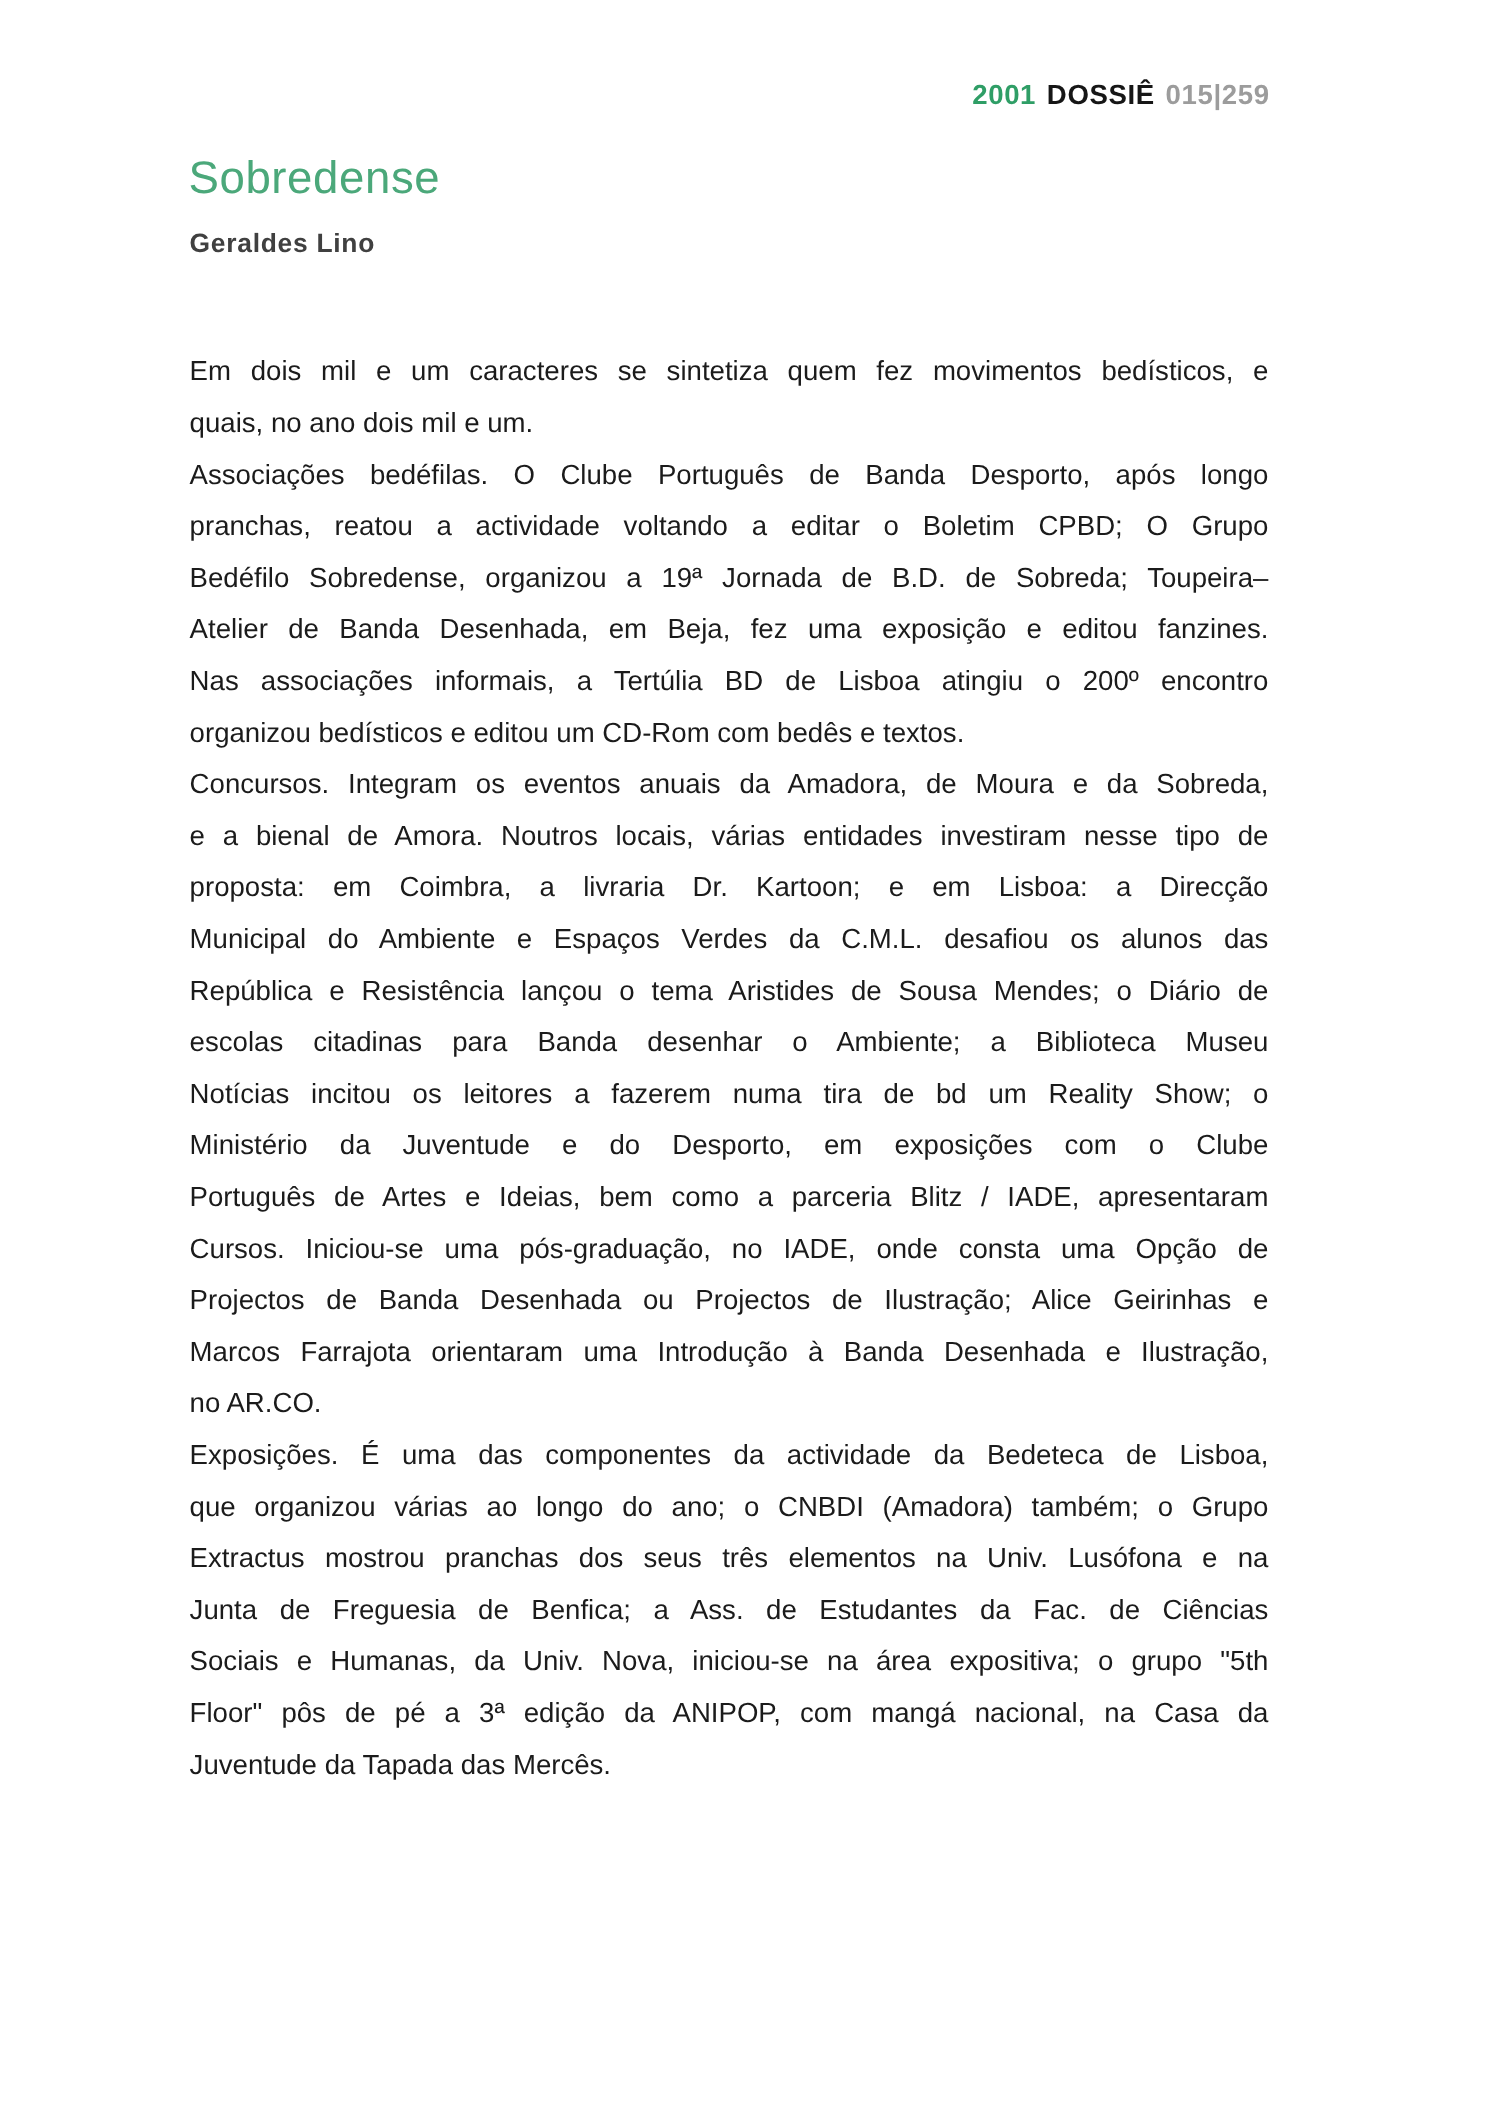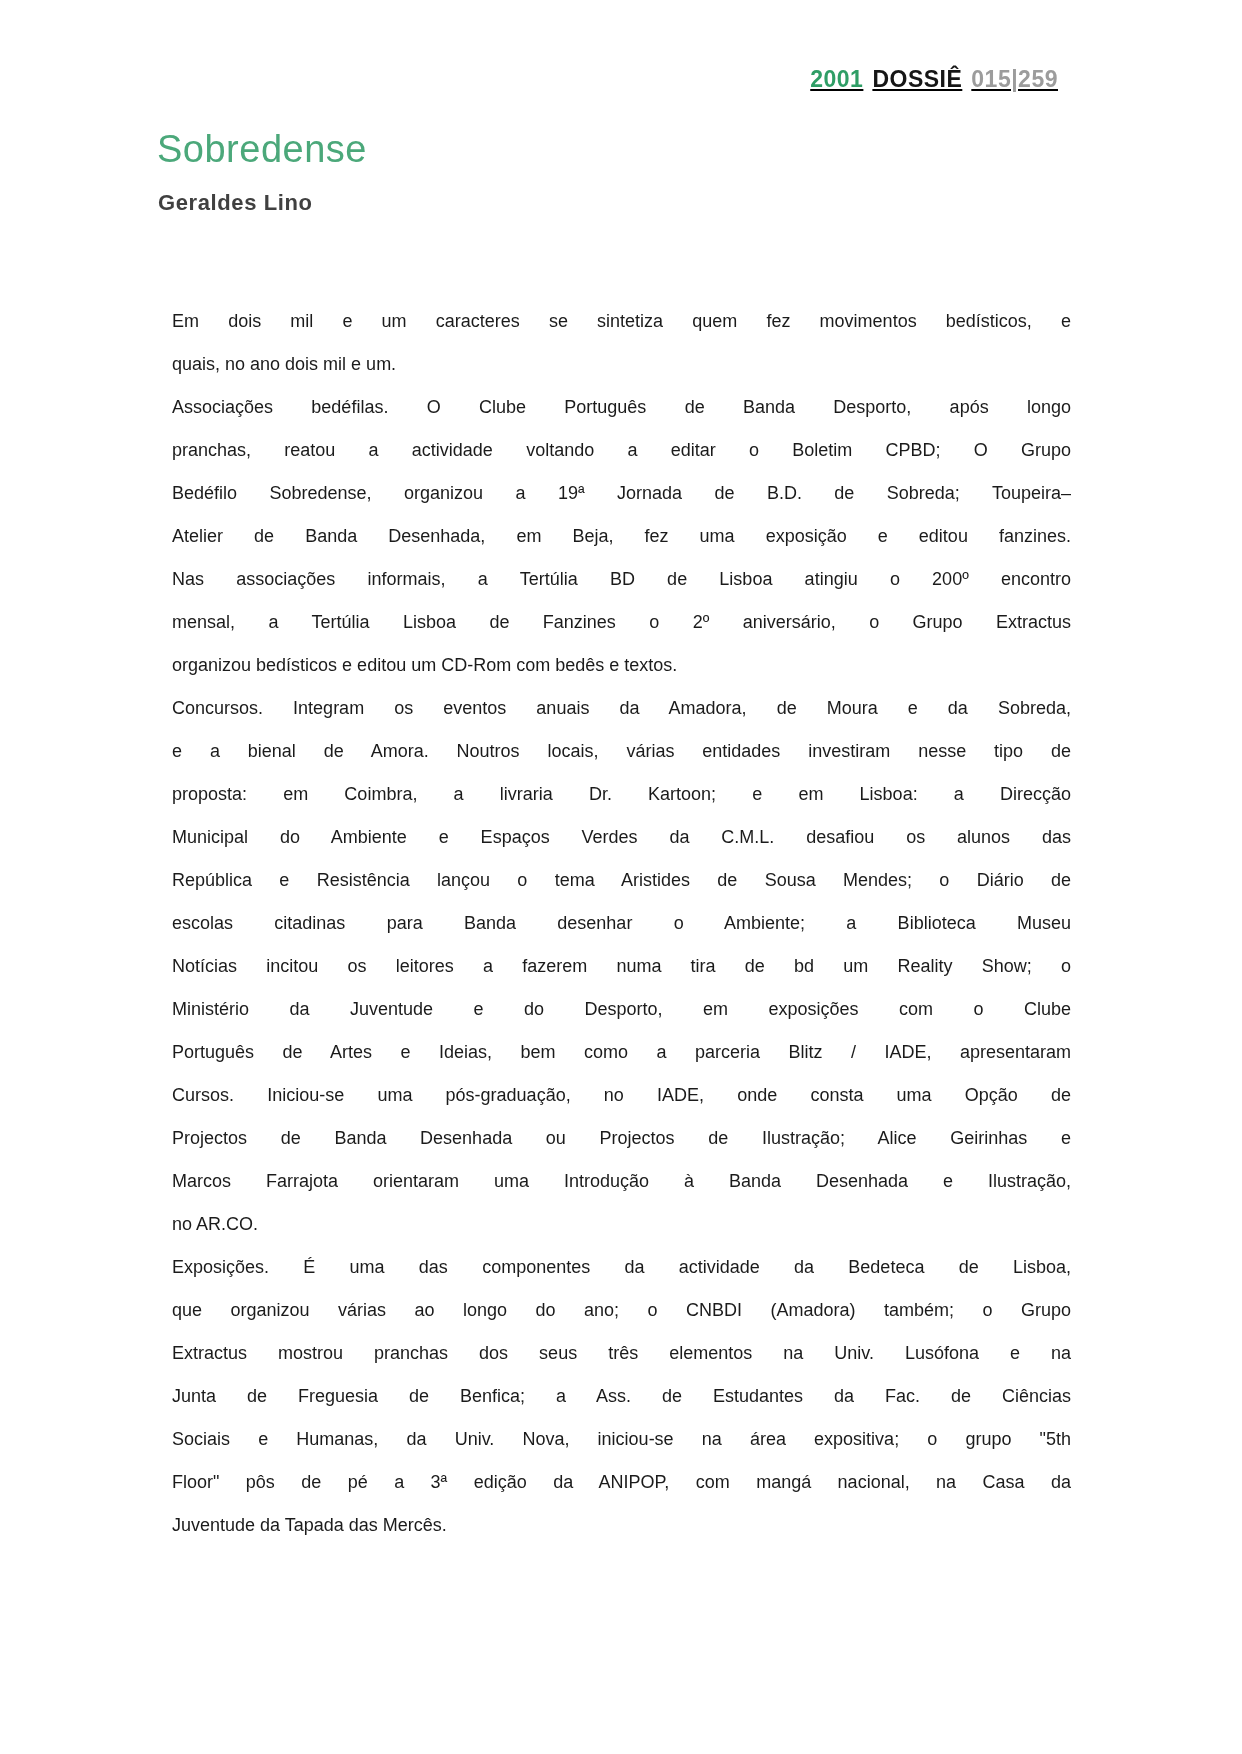--- a/index.html
+++ b/index.html
@@ -14,21 +14,20 @@
   .header {
     position: absolute;
     top: 66px;
     left: 158px;
     width: 900px;
     text-align: right;
     font-size: 23px;
     font-weight: bold;
     letter-spacing: 0.5px;
     white-space: nowrap;
-    text-decoration: underline;
   }
   .header .year { color: #2f9e66; }
   .header .section { color: #161616; margin-left: 9px; }
   .header .pageref { color: #9c9c9c; margin-left: 9px; }
   .title {
     position: absolute;
     top: 128px;
     left: 157px;
     font-size: 38px;
     font-weight: 400;
@@ -39,26 +38,25 @@
     position: absolute;
     top: 190px;
     left: 158px;
     font-size: 22px;
     font-weight: bold;
     color: #404040;
     letter-spacing: 0.6px;
   }
   .article-body {
     position: absolute;
-    top: 300px;
+    top: 288px;
     left: 158px;
     width: 899px;
-    font-size: 18px;
+    font-size: 23px;
     color: #1b1b1b;
-    margin-left: 14px;
   }
   .paragraph { margin: 0; }
   .line {
     line-height: 43px;
     text-align: justify;
     text-align-last: justify;
     white-space: normal;
   }
   .line.last {
     text-align-last: left;
@@ -81,21 +79,20 @@
       <div class="paragraph">
         <div class="line">Em dois mil e um caracteres se sintetiza quem fez movimentos bedísticos, e</div>
         <div class="line last">quais, no ano dois mil e um.</div>
       </div>
       <div class="paragraph">
         <div class="line">Associações bedéfilas. O Clube Português de Banda Desporto, após longo</div>
         <div class="line">pranchas, reatou a actividade voltando a editar o Boletim CPBD; O Grupo</div>
         <div class="line">Bedéfilo Sobredense, organizou a 19ª Jornada de B.D. de Sobreda; Toupeira–</div>
         <div class="line">Atelier de Banda Desenhada, em Beja, fez uma exposição e editou fanzines.</div>
         <div class="line">Nas associações informais, a Tertúlia BD de Lisboa atingiu o 200º encontro</div>
-        <div class="line">mensal, a Tertúlia Lisboa de Fanzines o 2º aniversário, o Grupo Extractus</div>
         <div class="line last">organizou bedísticos e editou um CD-Rom com bedês e textos.</div>
       </div>
       <div class="paragraph">
         <div class="line">Concursos. Integram os eventos anuais da Amadora, de Moura e da Sobreda,</div>
         <div class="line">e a bienal de Amora. Noutros locais, várias entidades investiram nesse tipo de</div>
         <div class="line">proposta: em Coimbra, a livraria Dr. Kartoon; e em Lisboa: a Direcção</div>
         <div class="line">Municipal do Ambiente e Espaços Verdes da C.M.L. desafiou os alunos das</div>
         <div class="line">República e Resistência lançou o tema Aristides de Sousa Mendes; o Diário de</div>
         <div class="line">escolas citadinas para Banda desenhar o Ambiente; a Biblioteca Museu</div>
         <div class="line">Notícias incitou os leitores a fazerem numa tira de bd um Reality Show; o</div>

